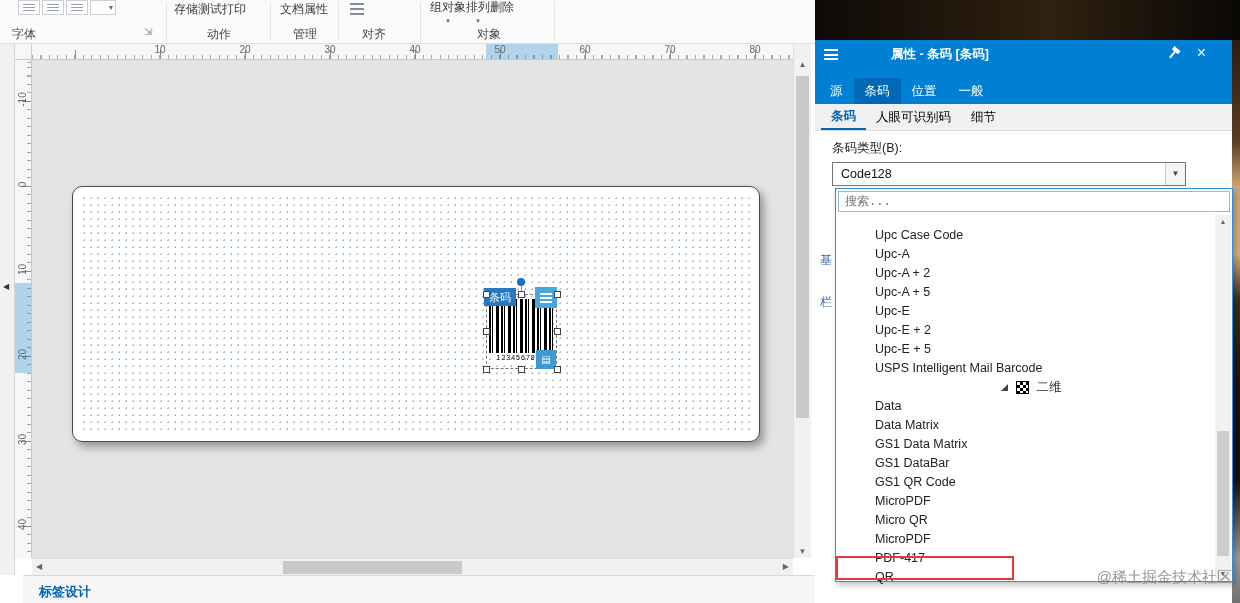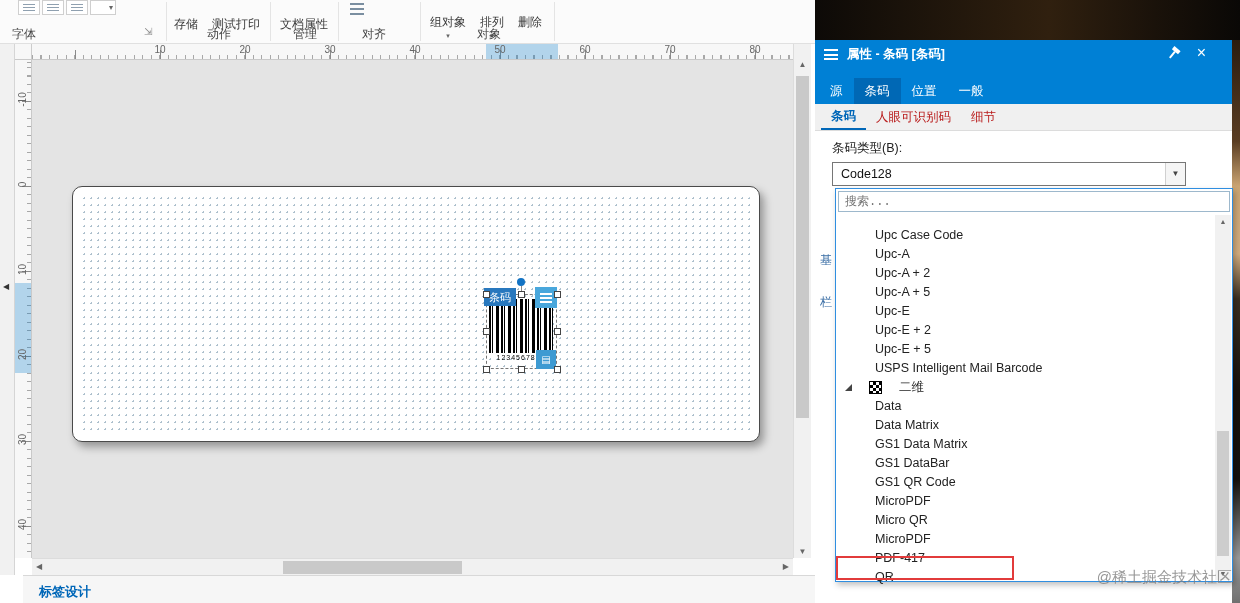--- a/index.html
+++ b/index.html
@@ -7,21 +7,21 @@
   .screen { position:relative; width:1240px; height:603px; background:#fff; overflow:hidden; }
 
   
   .ribbon { position:absolute; left:0; top:0; width:815px; height:44px; background:#fbfbfb; border-bottom:1px solid #e0e0e0; }
   .rb-sep { position:absolute; top:2px; height:39px; width:1px; background:#e4e4e4; }
   .grp-label { position:absolute; top:26px; font-size:12px; color:#444; }
   .mini-btn { position:absolute; top:0; width:22px; height:15px; border:1px solid #cfcfcf; background:#fff; display:flex; align-items:center; justify-content:center; }
   .bars-sm { width:12px; height:8px; background:repeating-linear-gradient(180deg,#8fa0b0 0 1px,transparent 1px 3px); }
   .mini-combo { position:absolute; top:0; width:26px; height:15px; border:1px solid #cfcfcf; background:#fff; font-size:8px; color:#666; text-align:right; padding:2px 2px 0 0; }
   .launcher { position:absolute; font-size:10px; color:#888; }
-  .rb-btnrow { position:absolute; top:16px; display:flex; gap:14px; }
+  .rb-btnrow { position:absolute; top:1px; display:flex; }
   .rb-btn { font-size:12px; color:#3a3a3a; white-space:nowrap; }
   .rb-col { display:flex; flex-direction:column; align-items:center; line-height:12px; }
   .rb-arrow { font-size:7px; color:#666; margin-top:2px; }
   .align-icon { position:absolute; width:14px; height:12px; background:repeating-linear-gradient(180deg,#7a8ea0 0 2px,transparent 2px 5px); }
 
   
   .left-strip { position:absolute; left:0; top:44px; width:15px; height:531px; background:#f1f1f1; border-right:1px solid #d5d5d5; }
   .collapse-arrow { position:absolute; left:3px; top:238px; font-size:8px; color:#333; }
   .corner-box { position:absolute; left:15px; top:44px; width:17px; height:16px; background:#f7f7f7; border-right:1px solid #cccccc; border-bottom:1px solid #c9c9c9; }
   .h-ruler { position:absolute; left:32px; top:44px; width:761px; height:16px; background:#f7f7f7; border-bottom:1px solid #c9c9c9; }
@@ -63,46 +63,46 @@
 
   .bottom-bar { position:absolute; left:0; top:575px; width:815px; height:28px; background:#f6f6f6; border-top:1px solid #d8d8d8;margin-left:23px; }
   .design-tab { position:absolute; left:16px; top:7px; color:#0067b8; font-size:13px; font-weight:bold; border-bottom:2px solid #0067b8; padding-bottom:2px; }
 
   
   .tr-dark { position:absolute; left:815px; top:0; width:425px; height:40px; background:linear-gradient(90deg,#0d0a07,#30200f 55%,#1a120a 80%,#0a0806); }
   .right-edge { position:absolute; left:1232px; top:40px; width:8px; height:563px; background:linear-gradient(180deg,#2a1c10 0%,#5a3d22 18%,#caa472 26%,#d2ac7e 38%,#3a2e20 46%,#17120d 62%,#14100c 78%,#9a9a9a 92%,#707070 100%); }
 
   
   .panel { position:absolute; left:815px; top:40px; width:417px; height:563px; background:#fff; z-index:3; }
-  .panel-header { position:absolute; left:0; top:0; width:100%; height:28px; background:#0080d5; display:flex; align-items:center; }
+  .panel-header { position:absolute; left:0; top:0; width:100%; height:28px; background:#0080d5; display:flex; align-items:center;gap:44px; }
   .burger { width:14px; height:11px; margin-left:9px; background:repeating-linear-gradient(180deg,#fff 0 2px,transparent 2px 4.5px); }
   .panel-title { margin-left:9px; color:#fff; font-size:12.5px; font-weight:bold; }
   .pin { position:absolute; right:52px; top:7px; width:14px; height:14px; transform:rotate(40deg); }
   .pin .head { width:8px; height:4px; background:#fff; margin:0 auto; }
   .pin .stem { width:2px; height:8px; background:#fff; margin:0 auto; }
   .close-x { position:absolute; right:26px; top:4px; color:#fff; font-size:16px; line-height:18px; }
   .panel-tabs { position:absolute; left:0; top:28px; width:100%; height:36px; background:#0080d5; display:flex; align-items:flex-end; padding-left:4px; }
   .ptab { height:26px; line-height:26px; padding:0 11px; color:#fff; font-size:12.5px; }
   .ptab.active { background:#0068b5; }
   .panel-subtabs { position:absolute; left:0; top:64px; width:100%; height:27px; background:#f0f0f0; border-bottom:1px solid #dcdcdc; display:flex; align-items:center; padding-left:6px; }
-  .pstab { padding:4px 10px 3px 10px; font-size:12.5px; color:#b91c1c; }
+  .pstab { padding:4px 10px 3px 10px; font-size:12.5px; color:#000000; }
   .pstab.active { color:#0067b8; border-bottom:2px solid #0067b8; font-weight:bold; }
   .type-label { position:absolute; left:17px; top:100px; font-size:12.5px; color:#222; }
   .combo { position:absolute; left:17px; top:122px; width:354px; height:24px; border:1px solid #767676; background:#fff; }
   .combo-text { position:absolute; left:8px; top:4px; font-size:12.5px; color:#111; }
   .combo-arrow { position:absolute; right:0; top:0; width:20px; height:22px; background:#f5f5f5; border-left:1px solid #d0d0d0; text-align:center; font-size:8px; color:#444; line-height:22px; }
 
   .side-frag { position:absolute; font-size:12px; color:#3a6ea5; z-index:1; }
 
   .popup { position:absolute; left:20px; top:148px; width:398px; height:394px; border:1px solid #2f8ee0; background:#fff; box-shadow:2px 3px 6px rgba(0,0,0,.25); z-index:5; }
   .search-box { position:absolute; left:2px; top:2px; right:2px; height:21px; }
   .search-input { width:100%; height:100%; border:1px solid #9db8cc; font-size:12px; padding:0 6px; outline:none; color:#444; font-family:Liberation Mono, monospace; }
   .type-list { position:absolute; left:1px; top:37px; width:380px; }
   .t-row { height:19px; line-height:19px; font-size:12.5px; color:#222; padding-left:38px; white-space:nowrap; overflow:hidden; }
-  .t-group { display:flex; align-items:center; gap:17px; padding-left:8px; }
+  .t-group { display:flex; align-items:center; gap:8px; padding-left:8px;justify-content:center; }
   .tri { width:0; height:0; border-bottom:7px solid #444; border-left:7px solid transparent; }
   .qr-ico { width:13px; height:13px; border:1px solid #000; background-image:repeating-conic-gradient(#000 0 25%, #fff 0 50%); background-size:6px 6px; }
   .popup-scroll { position:absolute; right:1px; top:26px; width:16px; bottom:1px; background:#f1f1f1; }
   .popup-scroll .arr-up { position:absolute; top:3px; width:100%; text-align:center; font-size:7px; color:#666; }
   .popup-scroll .arr-dn { position:absolute; bottom:3px; width:100%; text-align:center; font-size:7px; color:#666; }
   .popup-scroll .thumb { position:absolute; left:2px; top:216px; width:12px; height:125px; background:#cdcdcd; }
 
   .red-box { position:absolute; left:836px; top:556px; width:178px; height:24px; border:2px solid #e23b3b; z-index:40; }
   .watermark { position:absolute; right:8px; top:568px; font-size:15px; color:rgba(125,125,125,.8); z-index:50; }
 </style>

